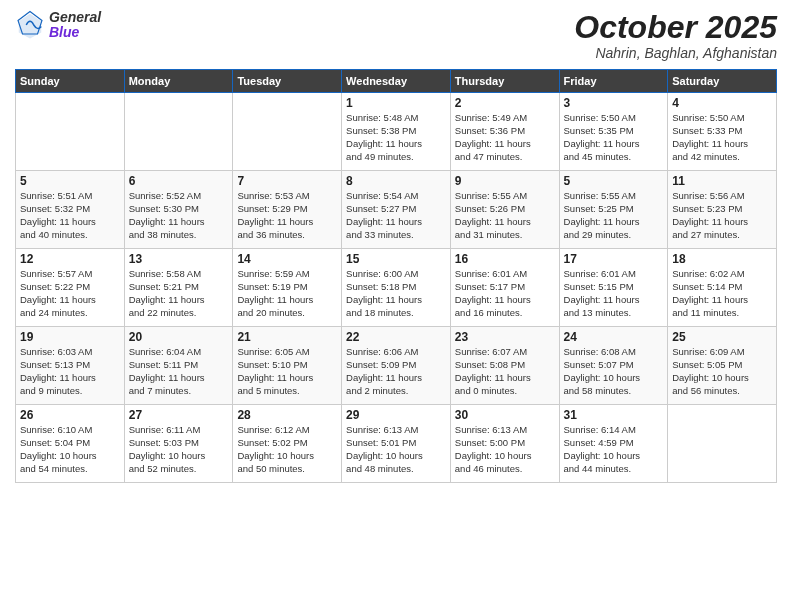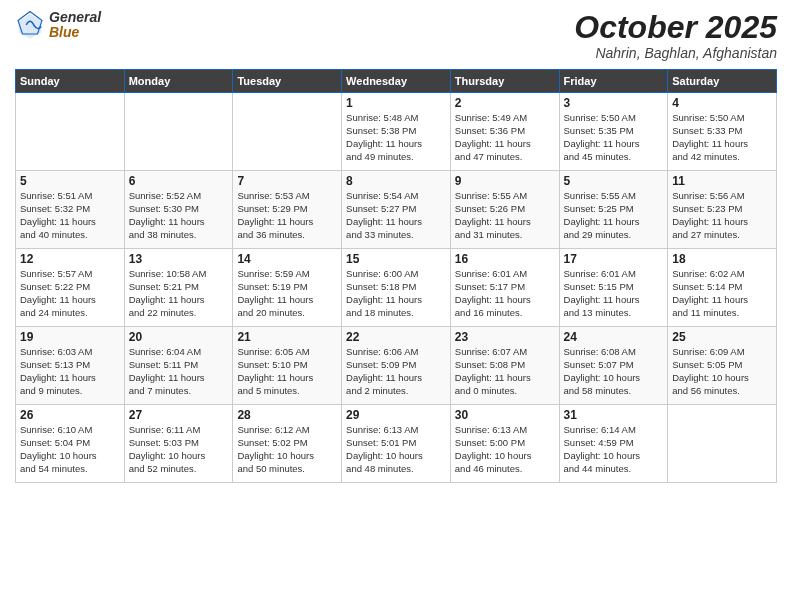--- a/index.html
+++ b/index.html
@@ -32,21 +32,21 @@
       line-height: 1.1;
     }
     .logo-general {
       font-size: 14px;
       font-weight: bold;
       color: #333;
     }
     .logo-blue {
       font-size: 14px;
       font-weight: bold;
-      color: #a16207;
+      color: #6d28d9;
     }
     .logo-icon {
       width: 30px;
       height: 30px;
     }
     .title-area {
       text-align: right;
     }
     .month-title {
       font-size: 32px;
@@ -222,21 +222,21 @@
         <tr>
           <td>
             <span class="day-number">12</span>
             <div class="day-info" style="white-space: pre-line;">Sunrise: 5:57 AM
 Sunset: 5:22 PM
 Daylight: 11 hours
 and 24 minutes.</div>
           </td>
           <td>
             <span class="day-number">13</span>
-            <div class="day-info" style="white-space: pre-line;">Sunrise: 10:58 AM
+            <div class="day-info" style="white-space: pre-line;">Sunrise: 5:58 AM
 Sunset: 5:21 PM
 Daylight: 11 hours
 and 22 minutes.</div>
           </td>
           <td>
             <span class="day-number">14</span>
             <div class="day-info" style="white-space: pre-line;">Sunrise: 5:59 AM
 Sunset: 5:19 PM
 Daylight: 11 hours
 and 20 minutes.</div>

